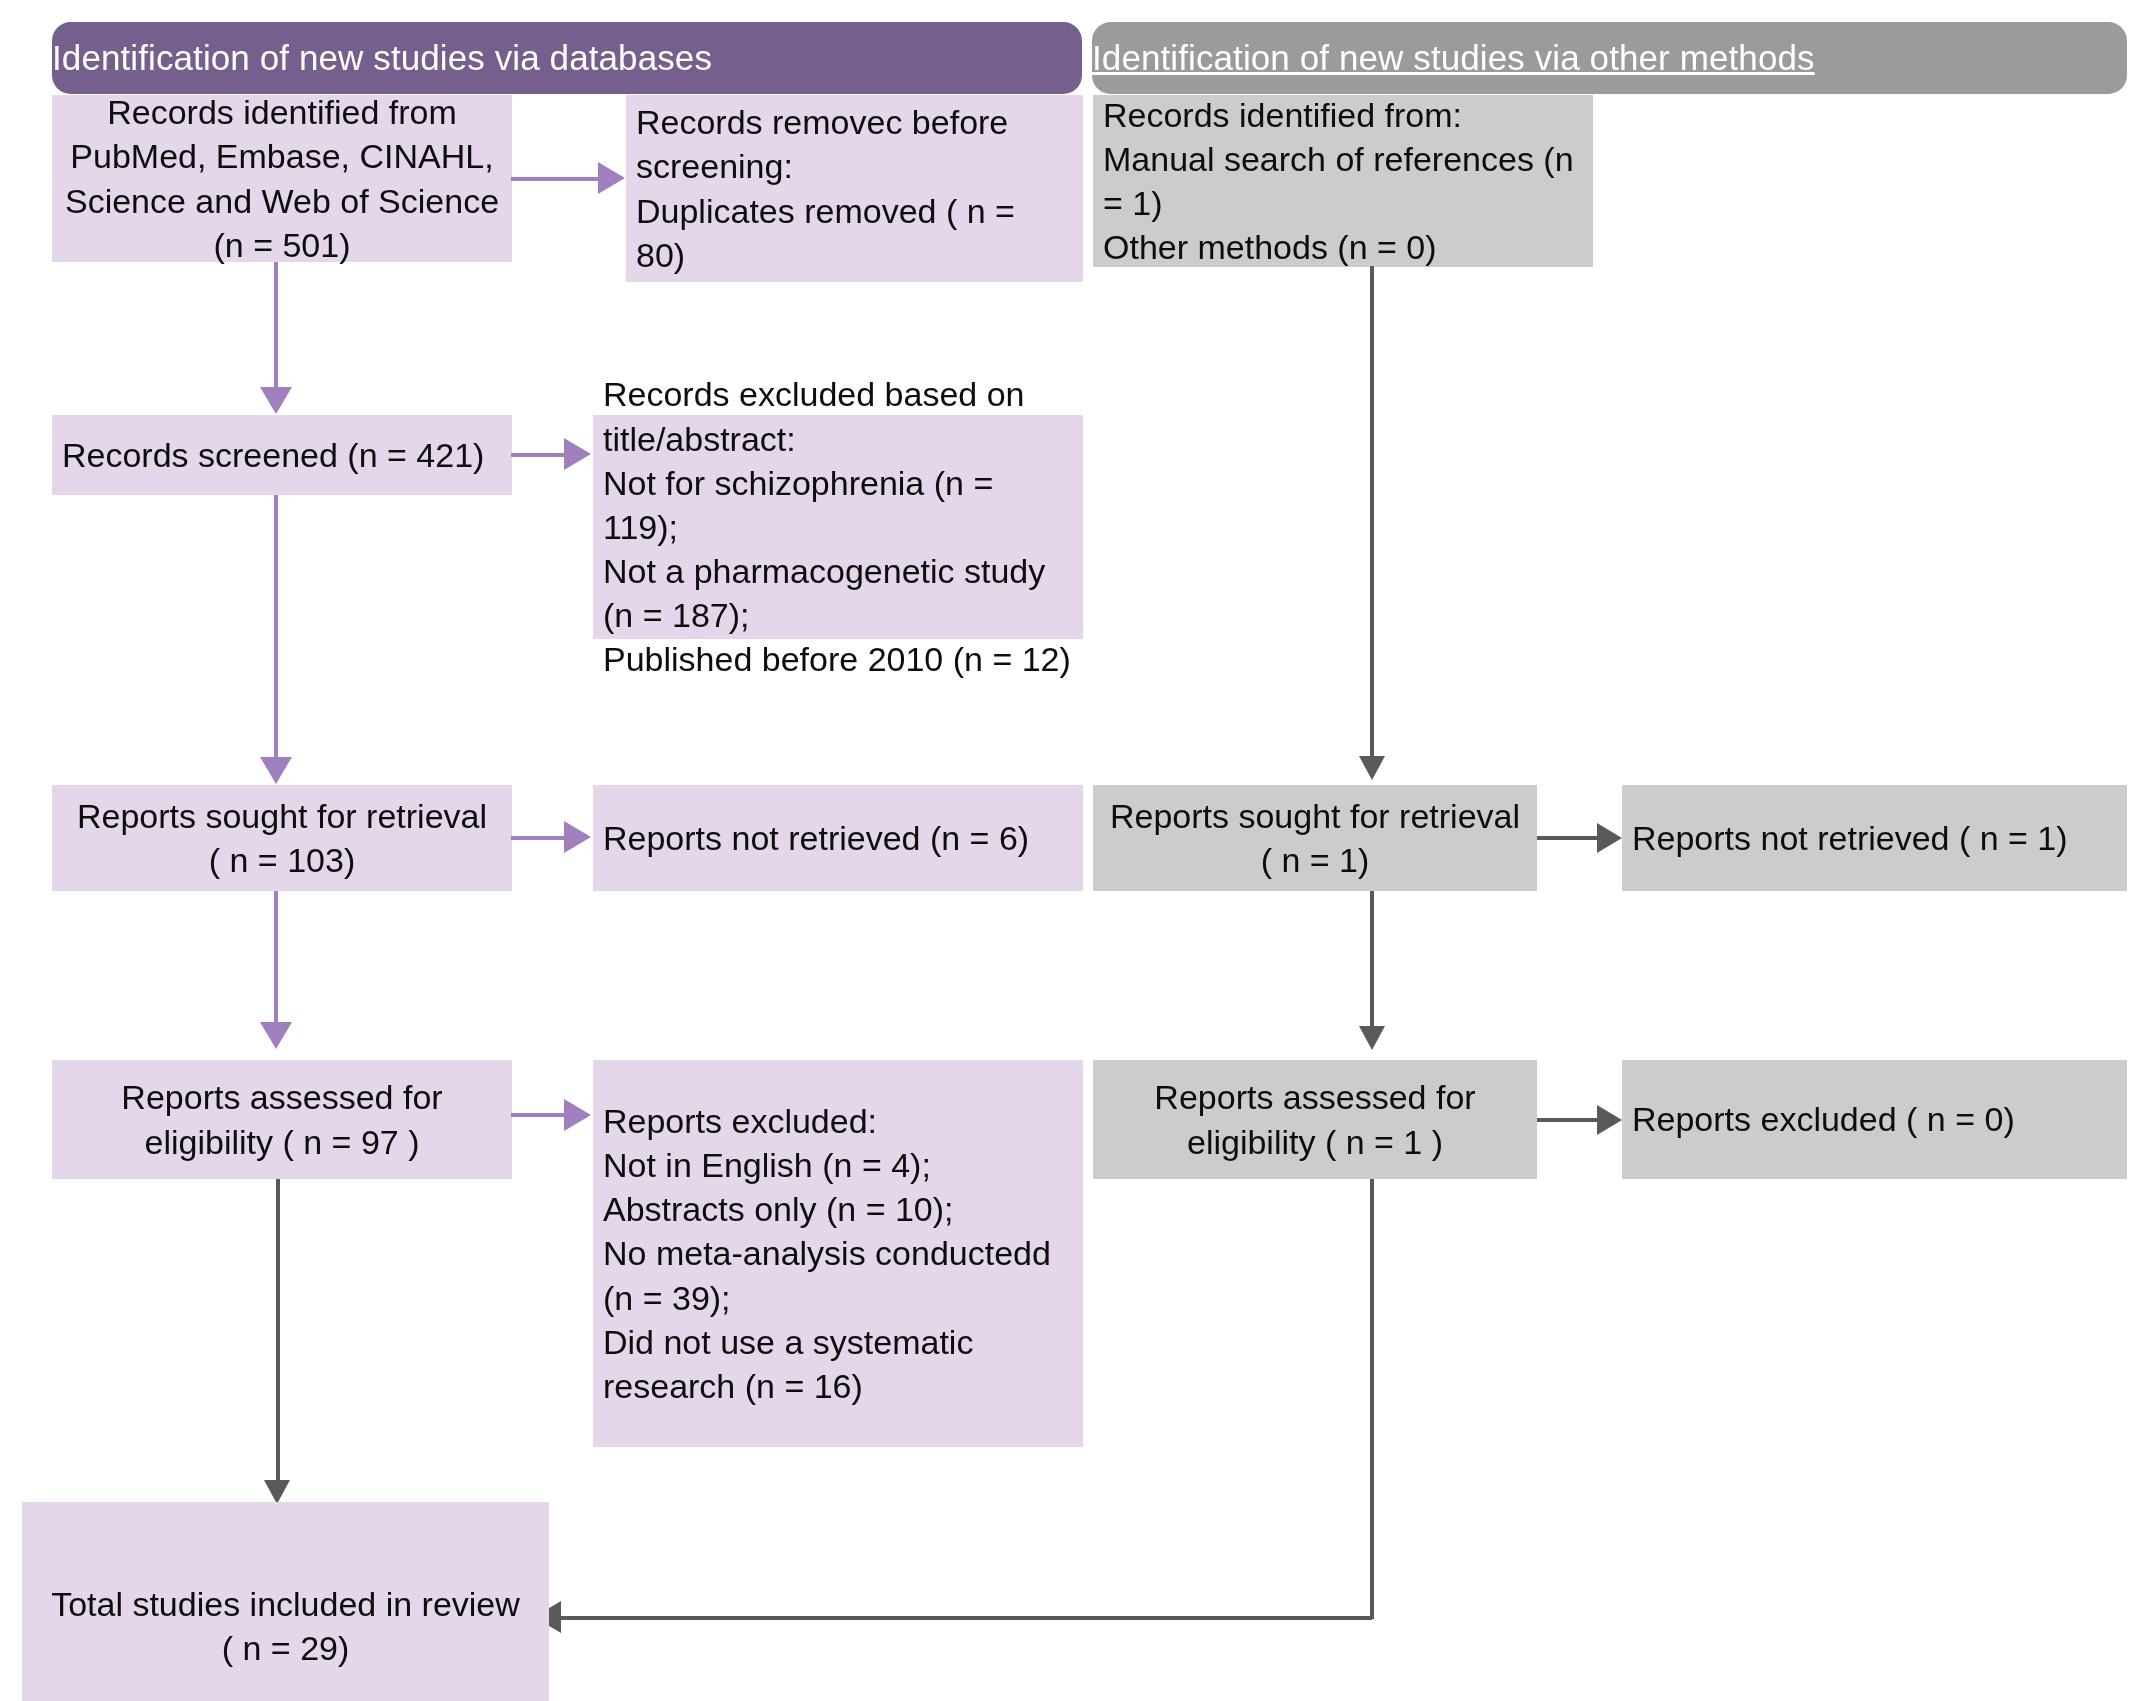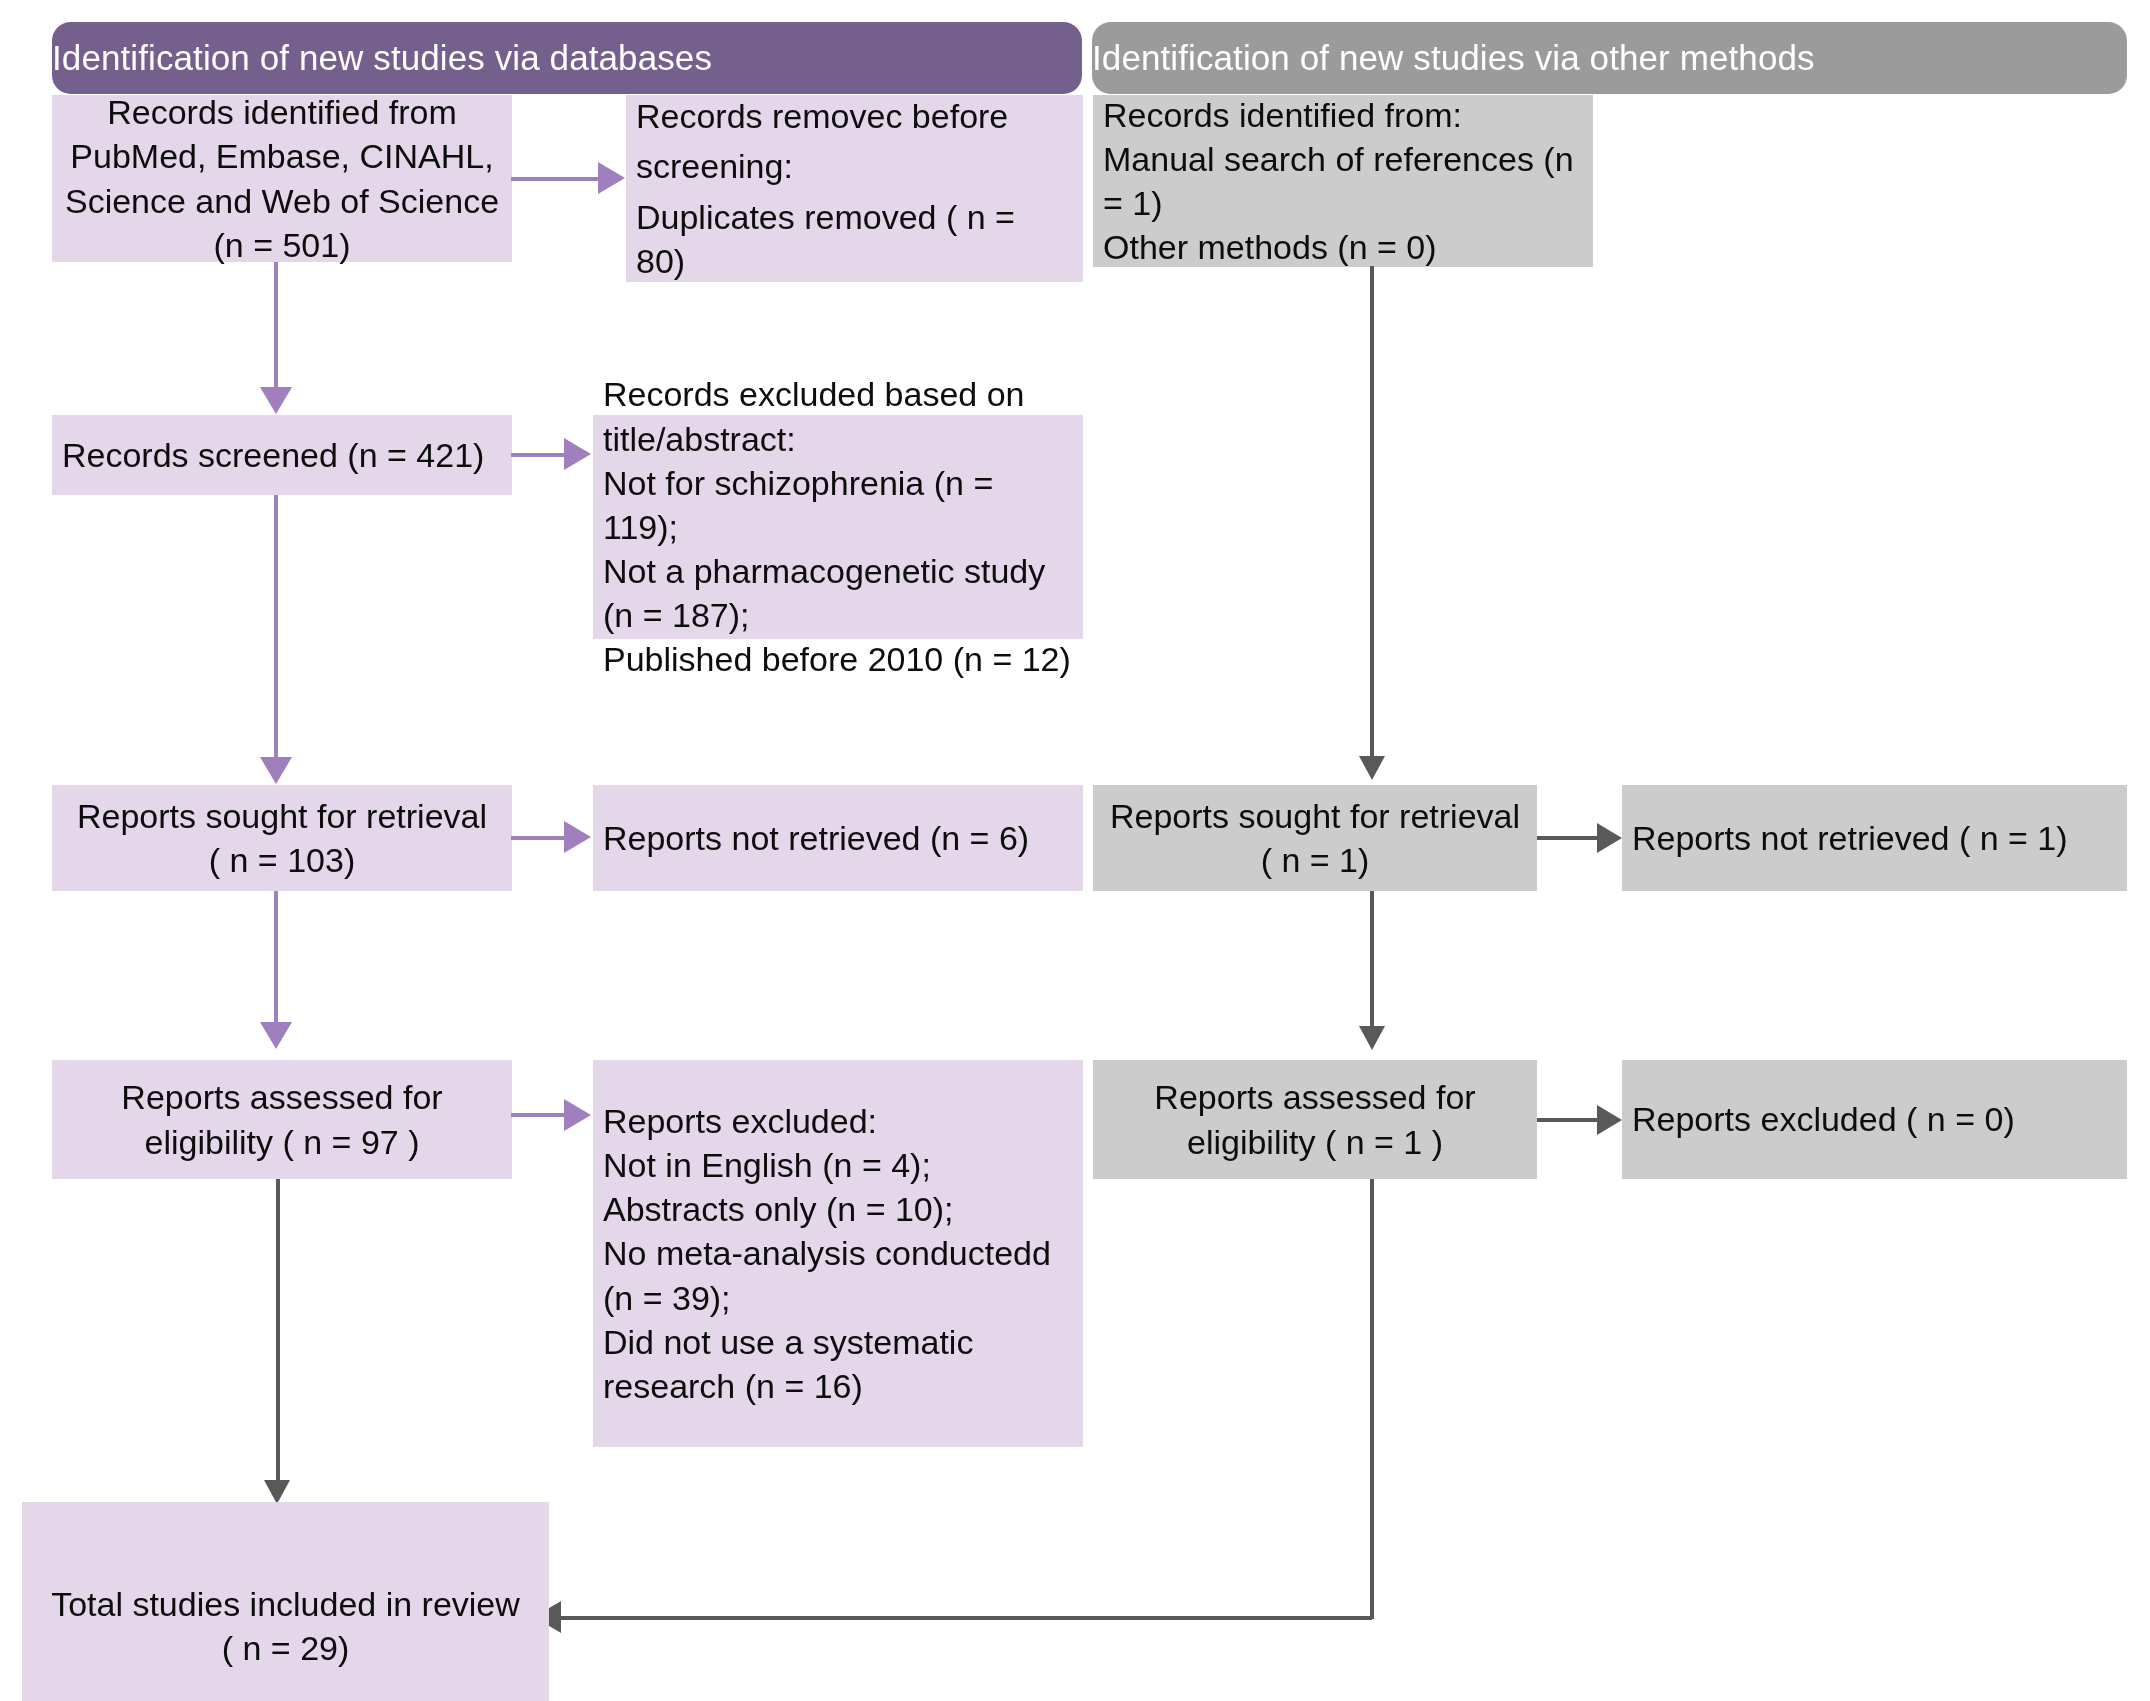--- a/index.html
+++ b/index.html
@@ -22,21 +22,21 @@
     color: #ffffff;
     display: flex;
     align-items: center;
     justify-content: flex-start;
     text-align: center;
     font-size: 35px;
     letter-spacing: 0.1px;
     box-sizing: border-box;
   }
   .hdr-left  { background: #755f8c; }
-  .hdr-right { background: #9b9b9b; }
+  .hdr-right { background: #9b9b9b; text-decoration: underline; }
 
   .box {
     position: absolute;
     box-sizing: border-box;
     padding: 6.2px 10px;
     display: flex;
     flex-direction: column;
     justify-content: center;
     font-size: 34px;
     line-height: 1.30;
@@ -104,21 +104,21 @@
     <span>Identification of new studies via other methods</span>
   </div>
 
   <div class="box box-purple ta-center" style="left:52px; top:95px; width:460px; height:167px;">
     <span class="line">Records identified from</span>
     <span class="line">PubMed, Embase, CINAHL,</span>
     <span class="line">Science and Web of Science</span>
     <span class="line">(n = 501)</span>
   </div>
 
-  <div class="box box-purple ta-left" style="left:626px; top:95px; width:457px; height:187px;gap:6px;">
+  <div class="box box-purple ta-left" style="left:626px; top:95px; width:457px; height:187px;">
     <span class="line">Records removec before</span>
     <span class="line">screening:</span>
     <span class="line">Duplicates removed ( n = 80)</span>
   </div>
 
   <div class="hline purple" style="left:511px; top:177px; width:87px;"></div>
   <div class="arrow right purple" style="left:598px; top:162px;"></div>
 
   <div class="box box-gray ta-left" style="left:1093px; top:95px; width:500px; height:172px;">
     <span class="line">Records identified from:</span>

